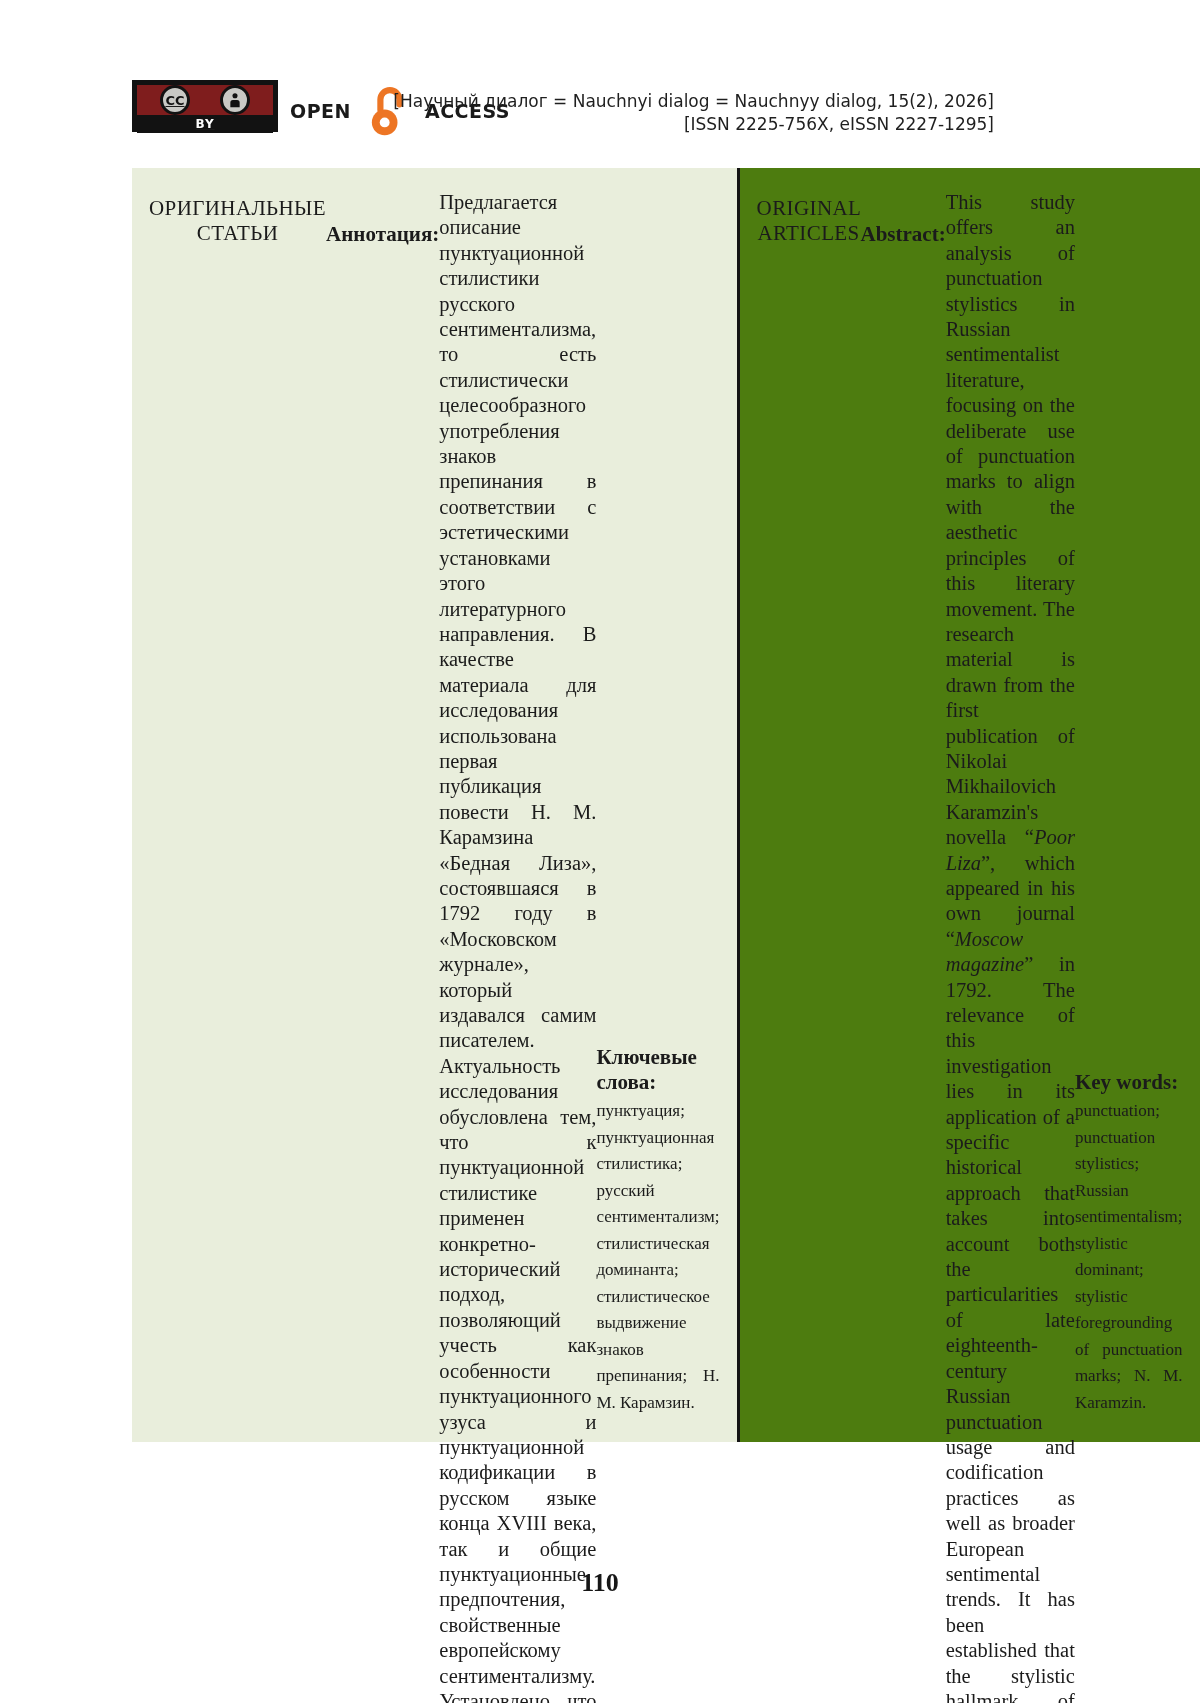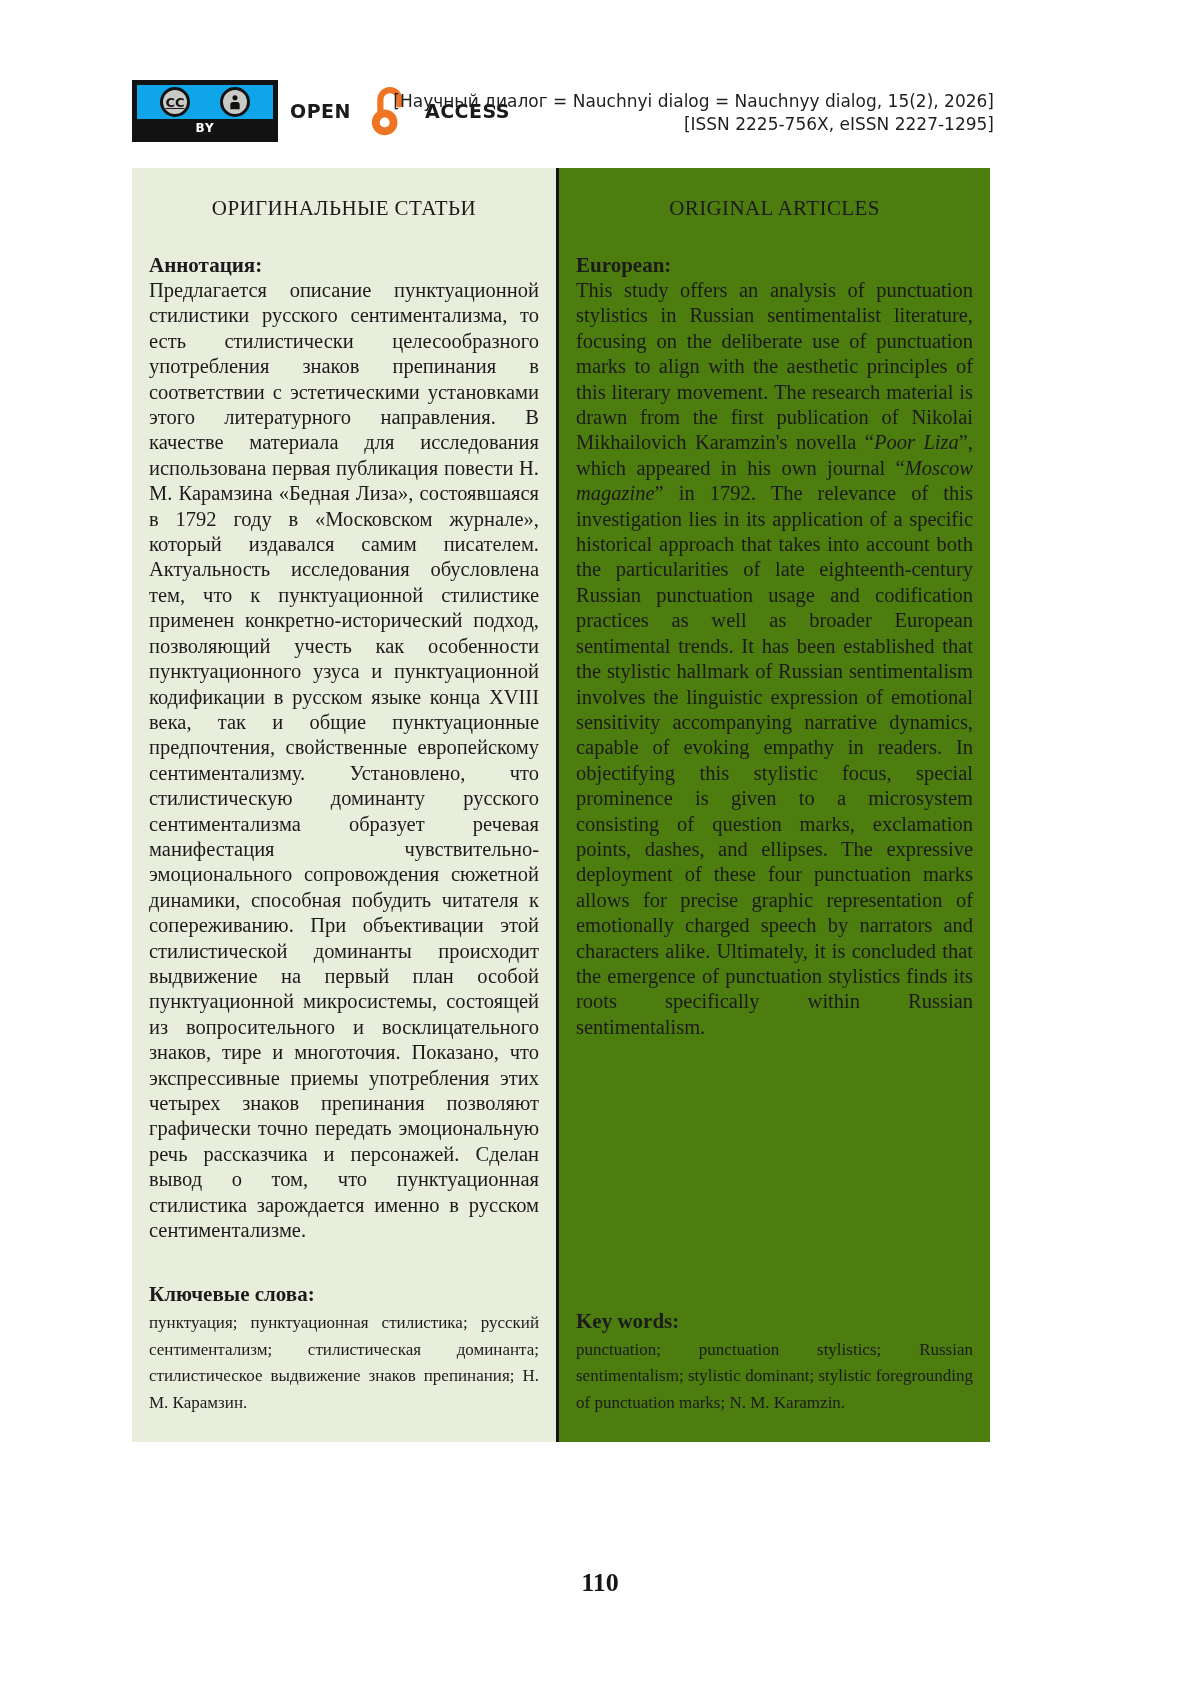--- a/index.html
+++ b/index.html
@@ -8,22 +8,22 @@
     position: relative;
     width: 1200px;
     height: 1703px;
     background: #ffffff;
     overflow: hidden;
   }
 
   
   .cc-badge {
     position: absolute; left: 132px; top: 80px;
-    width: 146px; height: 62px;
-    background: #0ea5e9;
+    width: 146px; height: 52px;
+    background: #7f1d1d;
     border: 5px solid #121212;
     box-sizing: border-box;
     display: flex; flex-direction: column; text-decoration: underline;
   }
   .cc-badge-top { flex: 1; display: flex; justify-content: space-around; align-items: center; padding: 0 8px; }
   .cc-circle {
     width: 30px; height: 30px;
     border: 3px solid #121212; border-radius: 50%;
     display: flex; align-items: center; justify-content: center;
     font-family: "DejaVu Sans", sans-serif;
@@ -54,21 +54,21 @@
     font-size: 17px; line-height: 23px; color: #1f1f1f;
     white-space: nowrap;
   }
 
   
   .columns {
     position: absolute; left: 132px; top: 168px;
     width: 858px; height: 1274px;
     display: flex;
   }
-  .col { box-sizing: border-box; height: 100%; display: flex; flex-direction: column; padding: 22px 17px 26px 17px; }
+  .col { box-sizing: border-box; height: 100%; display: flex; flex-direction: row; padding: 22px 17px 26px 17px; }
   .col-left  { flex: 0 0 424px; }
   .col-right { flex: 1; }
   .divider   { flex: 0 0 3px; background: #141414; }
 
   .section-title {
     text-align: center;
     font-size: 21px; letter-spacing: 0.4px;
     margin-top: 6px;
   }
   .abstract-label { font-weight: 700; font-size: 21px; margin-top: 32px; }
@@ -132,21 +132,21 @@
       <div class="keywords">
         <div class="keywords-label">Ключевые слова:</div>
         <div class="keywords-text">пунктуация; пунктуационная стилистика; русский сентиментализм; стилистическая доминанта; стилистическое выдвижение знаков препинания; Н. М. Карамзин.</div>
       </div>
     </div>
 
     <div class="divider"></div>
 
     <div class="col col-right" style="background: #4d7c0f;">
       <div class="section-title">ORIGINAL ARTICLES</div>
-      <div class="abstract-label">European:</div>
+      <div class="abstract-label">Abstract:</div>
       <div class="abstract-body"><span>This study offers an analysis of punctuation stylistics in Russian sentimentalist literature, focusing on the deliberate use of punctuation marks to align with the aesthetic principles of this literary movement. The research material is drawn from the first publication of Nikolai Mikhailovich Karamzin's novella “</span><span style="font-style: italic;">Poor Liza</span><span>”, which appeared in his own journal “</span><span style="font-style: italic;">Moscow magazine</span><span>” in 1792. The relevance of this investigation lies in its application of a specific historical approach that takes into account both the particularities of late eighteenth-century Russian punctuation usage and codification practices as well as broader European sentimental trends. It has been established that the stylistic hallmark of Russian sentimentalism involves the linguistic expression of emotional sensitivity accompanying narrative dynamics, capable of evoking empathy in readers. In objectifying this stylistic focus, special prominence is given to a microsystem consisting of question marks, exclamation points, dashes, and ellipses. The expressive deployment of these four punctuation marks allows for precise graphic representation of emotionally charged speech by narrators and characters alike. Ultimately, it is concluded that the emergence of punctuation stylistics finds its roots specifically within Russian sentimentalism.</span></div>
       <div class="keywords">
         <div class="keywords-label">Key words:</div>
         <div class="keywords-text">punctuation; punctuation stylistics; Russian sentimentalism; stylistic dominant; stylistic foregrounding of punctuation marks; N. M. Karamzin.</div>
       </div>
     </div>
 
   </div>
 
   <div class="page-number">110</div>

